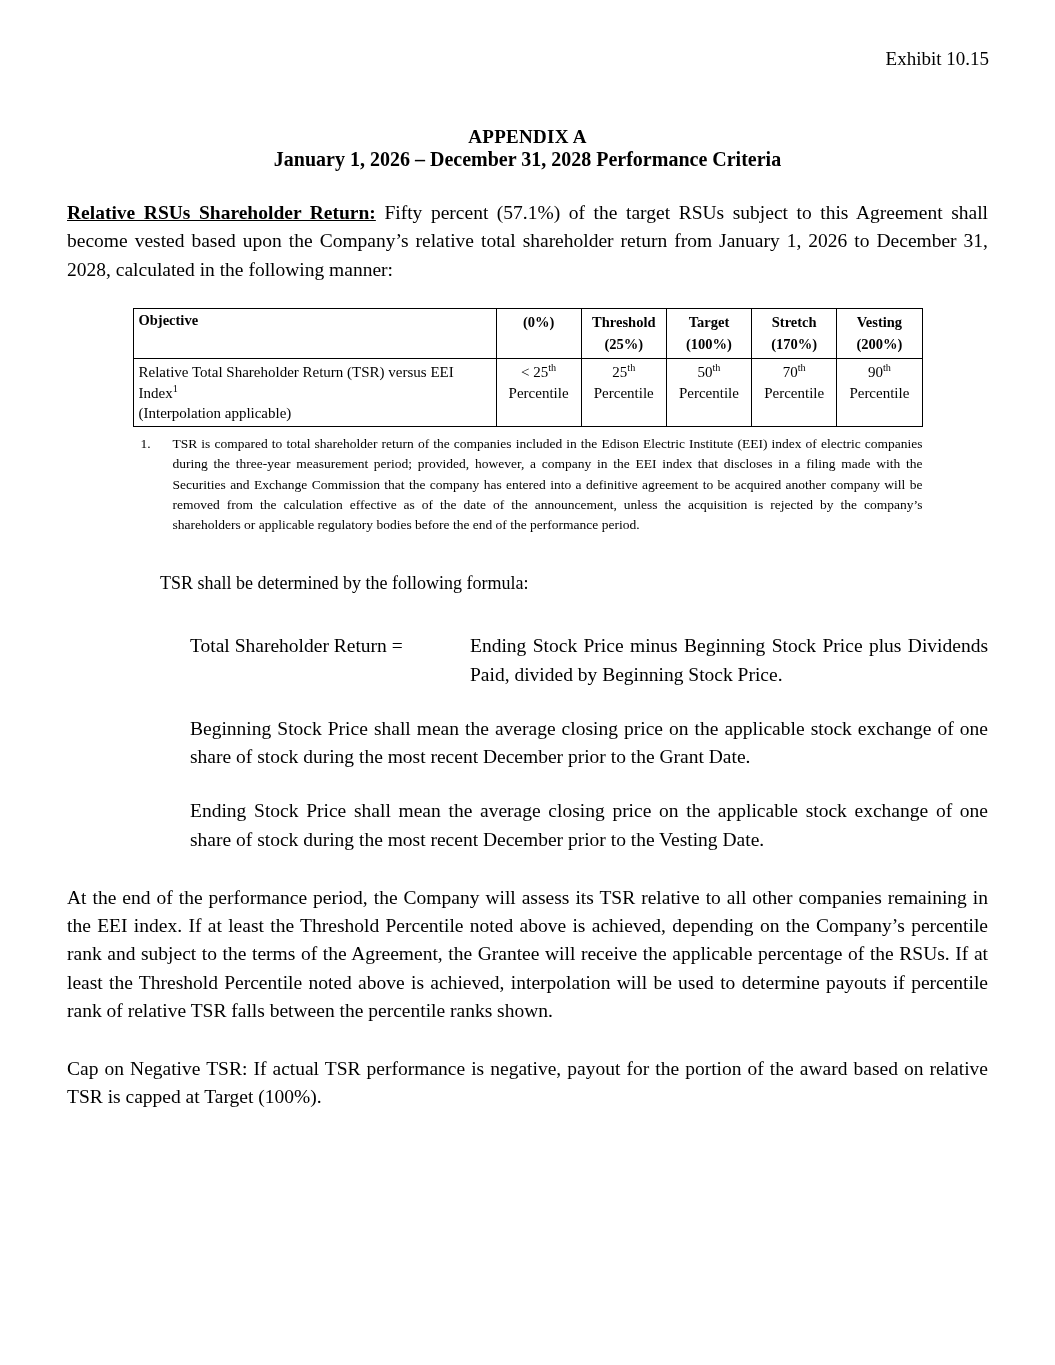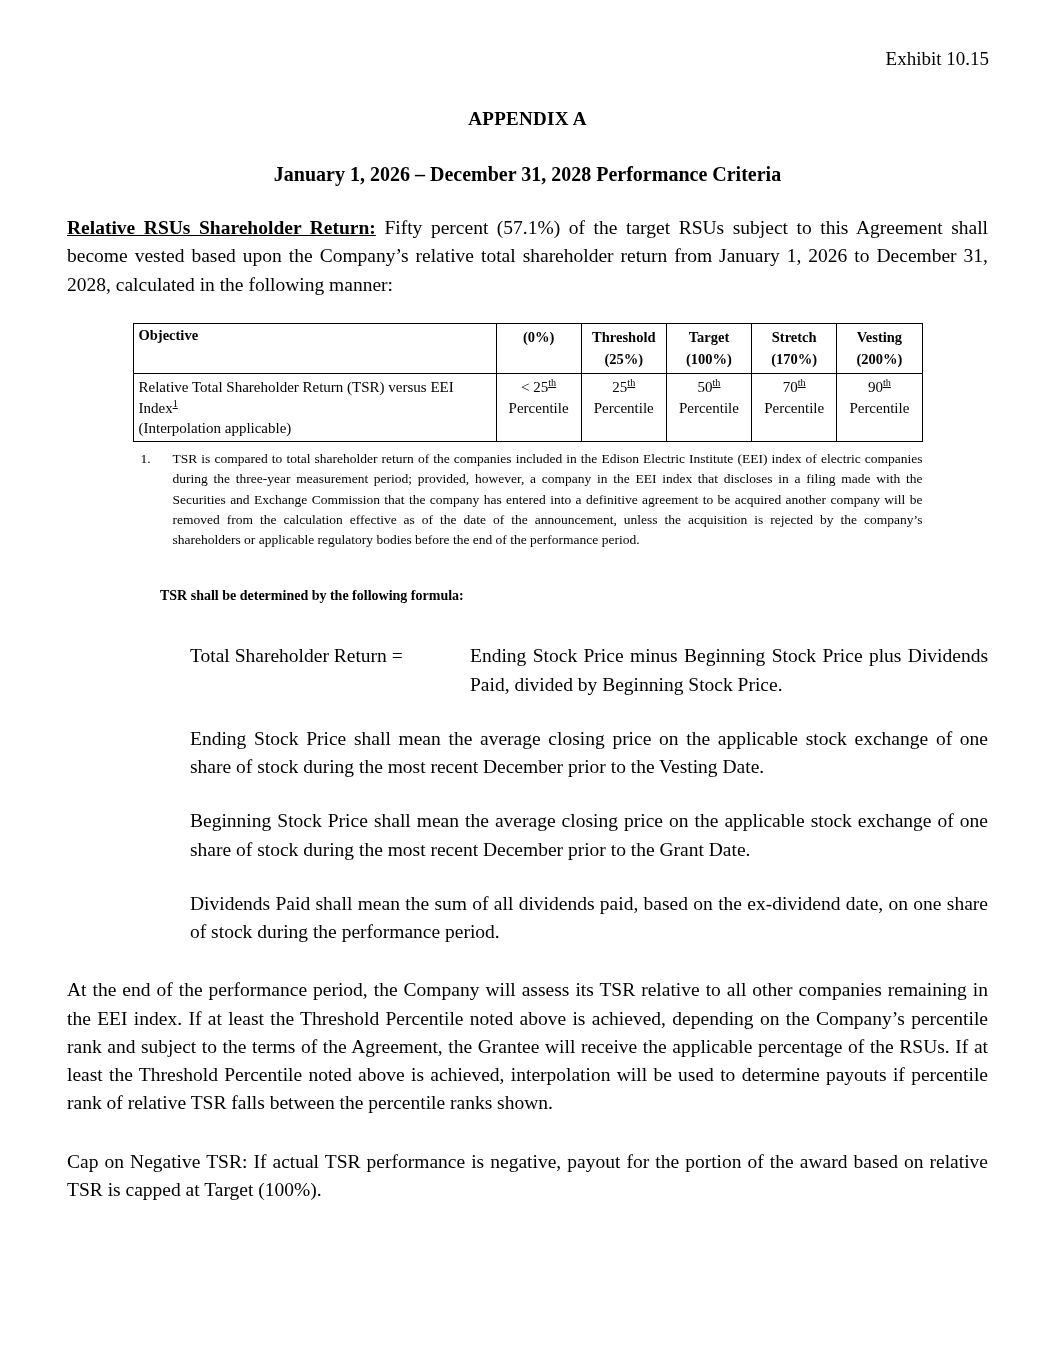--- a/index.html
+++ b/index.html
@@ -22,28 +22,27 @@
   }
   .exhibit-line {
     text-align: right;
     font-size: 19px;
     margin: 8px 6px 0 0;
   }
   .appendix-title {
     text-align: center;
     font-weight: bold;
     font-size: 19px;
-    margin-top: 38px;
+    margin-top: 56px;
     letter-spacing: 0.3px;
   }
   .criteria-title {
     text-align: center;
     font-weight: bold;
     font-size: 20px;
-    margin-top: 33px;
   }
   .body-para {
     font-size: 19.5px;
     line-height: 1.45;
     text-align: justify;
     margin: 28px 7px 0 7px;
   }
   .lead-label {
     font-weight: bold;
     text-decoration: underline;
@@ -81,21 +80,20 @@
   }
   .val-cell {
     font-size: 15px;
     text-align: center;
     line-height: 1.35;
   }
   sup {
     font-size: 0.68em;
     vertical-align: super;
     line-height: 0;
-    text-decoration: underline;
   }
   .footnote {
     width: 790px;
     margin: 7px auto 0 auto;
     display: flex;
     font-size: 13.5px;
     line-height: 1.5;
     text-align: justify;
   }
   .footnote-num {
@@ -120,23 +118,22 @@
     flex: 1 1 auto;
     text-align: justify;
   }
   .sub-para {
     font-size: 19.5px;
     line-height: 1.45;
     text-align: justify;
     margin: 26px 7px 0 130px;
   }
   .formula-intro {
-    font-size: 14px;
+    font-size: 18px;
     margin: 38px 7px 0 100px;
-    font-weight: bold;
   }
   .tail-para {
     font-size: 19.5px;
     line-height: 1.45;
     text-align: justify;
     margin: 30px 7px 0 7px;
   }
 </style>
 </head>
 <body>
@@ -210,23 +207,22 @@
     <div class="footnote-text">TSR is compared to total shareholder return of the companies included in the Edison Electric Institute (EEI) index of electric companies during the three-year measurement period; provided, however, a company in the EEI index that discloses in a filing made with the Securities and Exchange Commission that the company has entered into a definitive agreement to be acquired another company will be removed from the calculation effective as of the date of the announcement, unless the acquisition is rejected by the company’s shareholders or applicable regulatory bodies before the end of the performance period.</div>
   </div>
 
   <div class="formula-intro">TSR shall be determined by the following formula:</div>
 
   <div class="formula-row">
     <div class="formula-label">Total Shareholder Return =</div>
     <div class="formula-value">Ending Stock Price minus Beginning Stock Price plus Dividends Paid, divided by Beginning Stock Price.</div>
   </div>
 
+  <p class="sub-para">Beginning Stock Price shall mean the average closing price on the applicable stock exchange of one share of stock during the most recent December prior to the Grant Date.</p>
+
   <p class="sub-para">Ending Stock Price shall mean the average closing price on the applicable stock exchange of one share of stock during the most recent December prior to the Vesting Date.</p>
 
-  <p class="sub-para">Beginning Stock Price shall mean the average closing price on the applicable stock exchange of one share of stock during the most recent December prior to the Grant Date.</p>
-
-  <p class="sub-para">Dividends Paid shall mean the sum of all dividends paid, based on the ex-dividend date, on one share of stock during the performance period.</p>
 
   <p class="tail-para">At the end of the performance period, the Company will assess its TSR relative to all other companies remaining in the EEI index.  If at least the Threshold Percentile noted above is achieved, depending on the Company’s percentile rank and subject to the terms of the Agreement, the Grantee will receive the applicable percentage of the RSUs.  If at least the Threshold Percentile noted above is achieved, interpolation will be used to determine payouts if percentile rank of relative TSR falls between the percentile ranks shown.</p>
 
   <p class="tail-para">Cap on Negative TSR: If actual TSR performance is negative, payout for the portion of the award based on relative TSR is capped at Target (100%).</p>
 
 </div>
 
 </body></html>

